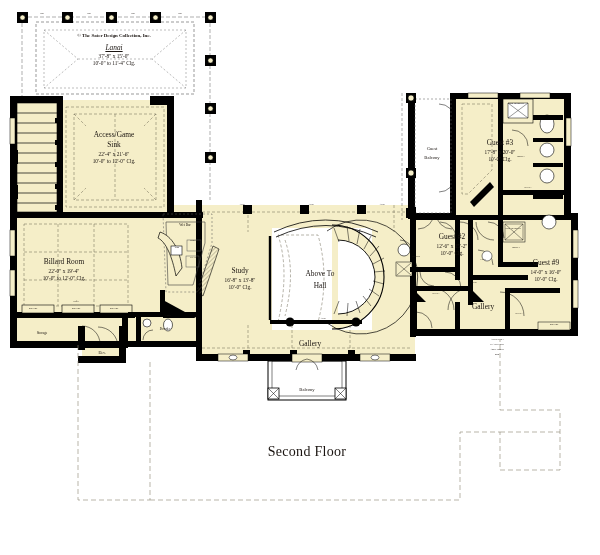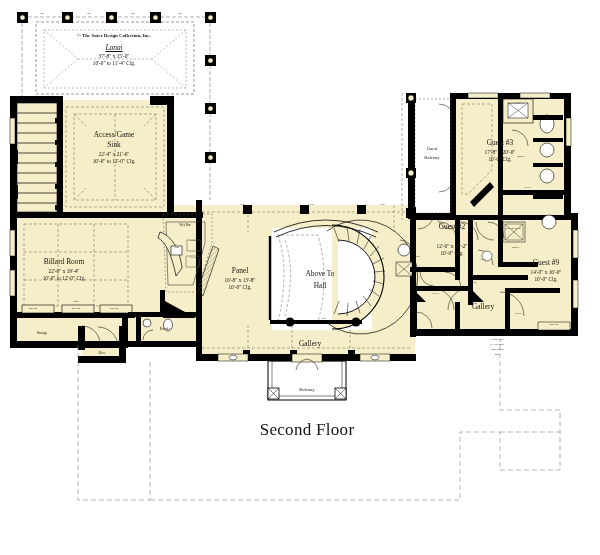--- a/index.html
+++ b/index.html
@@ -10,21 +10,21 @@
        font-family:"Liberation Serif",serif;color:#1a1410;
        white-space:nowrap;pointer-events:none;}
   .rm-name{font-size:7.4px;}
   .rm-dim{font-size:5.3px;}
   .rm-clg{font-size:5.3px;}
   .sm{font-size:4.6px;}
   .xs{font-size:3.5px;}
   .tiny{font-size:2.9px;}
   .micro{font-size:2.4px;}
   .copy{font-size:4.9px;font-weight:bold;}
-  .title{font-size:17px;letter-spacing:.3px;}
+  .title{font-size:14px;letter-spacing:.3px;margin-top:24px;}
   .u{text-decoration:underline;font-style:italic;}
   .ctr{transform:translateX(-50%);}
 </style>
 </head>
 <body>
 
 <svg id="plan" viewBox="0 0 600 555">
   <defs>
     <pattern id="hatch" width="3" height="3" patternTransform="rotate(45)" patternUnits="userSpaceOnUse">
       <line x1="0" y1="0" x2="0" y2="3" stroke="#6b6550" stroke-width="0.7"></line>
@@ -391,39 +391,39 @@
 
 <div class="lbl rm-name ctr" style="left:114px;top:131px;">Access/Game</div>
 <div class="lbl rm-name ctr" style="left:114px;top:141px;">Sink</div>
 <div class="lbl rm-dim ctr" style="left:114px;top:152px;">22'-4" x 21'-6"</div>
 <div class="lbl rm-clg ctr" style="left:114px;top:159px;">10'-0" to 12'-0" Clg.</div>
 
 <div class="lbl rm-name ctr" style="left:64px;top:258px;">Billard Room</div>
 <div class="lbl rm-dim ctr" style="left:64px;top:269px;">22'-0" x 19'-4"</div>
 <div class="lbl rm-clg ctr" style="left:64px;top:276px;">10'-0" to 12'-0" Clg.</div>
 
-<div class="lbl rm-name ctr" style="left:240px;top:267px;">Panel</div>
+<div class="lbl rm-name ctr" style="left:240px;top:267px;">Study</div>
 <div class="lbl rm-dim ctr" style="left:240px;top:278px;">16'-8" x 13'-8"</div>
 <div class="lbl rm-clg ctr" style="left:240px;top:285px;">10'-0" Clg.</div>
 
 <div class="lbl rm-name ctr" style="left:320px;top:270px;">Above To</div>
 <div class="lbl rm-name ctr" style="left:320px;top:282px;">Hall</div>
 
 <div class="lbl rm-name ctr" style="left:310px;top:340px;">Gallery</div>
 <div class="lbl rm-name ctr" style="left:483px;top:303px;">Gallery</div>
 <div class="lbl sm ctr" style="left:307px;top:387px;">Balcony</div>
 
 <div class="lbl sm ctr" style="left:432px;top:146px;">Guest</div>
 <div class="lbl sm ctr" style="left:432px;top:155px;">Balcony</div>
 
 <div class="lbl rm-name ctr" style="left:500px;top:139px;">Guest #3</div>
 <div class="lbl rm-dim ctr" style="left:500px;top:150px;">17'-8" x 20'-0"</div>
 <div class="lbl rm-clg ctr" style="left:500px;top:157px;">10'-0" Clg.</div>
 
-<div class="lbl rm-name ctr" style="left:452px;top:223px;">Guest #2</div>
+<div class="lbl rm-name ctr" style="left:452px;top:233px;">Guest #2</div>
 <div class="lbl rm-dim ctr" style="left:452px;top:244px;">12'-6" x 15'-2"</div>
 <div class="lbl rm-clg ctr" style="left:452px;top:251px;">10'-0" Clg.</div>
 
 <div class="lbl rm-name ctr" style="left:546px;top:259px;">Guest #9</div>
 <div class="lbl rm-dim ctr" style="left:546px;top:270px;">14'-0" x 16'-0"</div>
 <div class="lbl rm-clg ctr" style="left:546px;top:277px;">10'-0" Clg.</div>
 
 <div class="lbl xs ctr" style="left:42px;top:332px;">Storage</div>
 <div class="lbl xs ctr" style="left:102px;top:352px;">Elev.</div>
 <div class="lbl xs ctr" style="left:165px;top:328px;">Powder</div>

